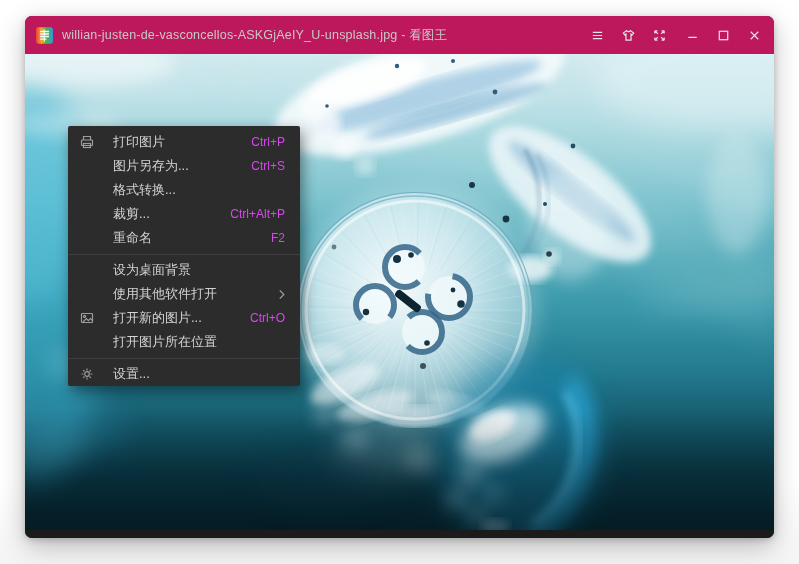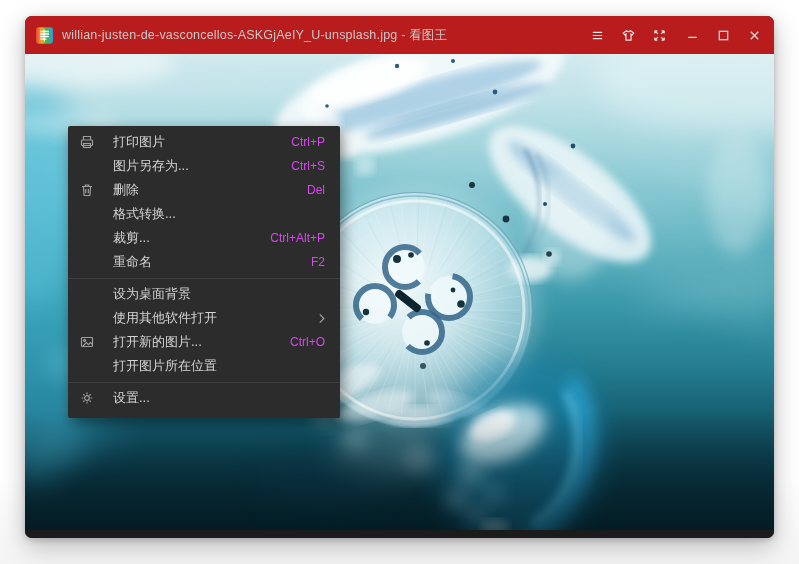--- a/index.html
+++ b/index.html
@@ -4,37 +4,37 @@
 <style>
   * { margin:0; padding:0; box-sizing:border-box; }
   html,body { width:799px; height:564px; background:#ffffff; overflow:hidden;
     font-family:"Liberation Sans", sans-serif; }
   .page { position:relative; width:799px; height:564px; background:linear-gradient(#ffffff 85%, #f4f4f4); }
 
   .window { position:absolute; left:25px; top:16px; width:749px; height:522px;
     border-radius:7px; overflow:hidden; background:#1e1e1e;
     box-shadow:0 8px 26px rgba(0,0,0,.26), 0 2px 6px rgba(0,0,0,.18); }
 
-  .titlebar { position:relative; height:38px; background:#b91c1c; display:flex; align-items:center;
+  .titlebar { position:relative; height:38px; background:#be185d; display:flex; align-items:center;
     padding:0 4px 0 10px; }
   .app-icon { width:19px; height:19px; flex:0 0 auto; margin-right:8px; }
   .title-text { color:#c9c9c9; font-size:12.5px; white-space:nowrap; overflow:hidden;
     text-overflow:ellipsis; flex:1 1 auto; letter-spacing:.2px; }
   .tb-controls { display:flex; align-items:center; }
   .tb-btn { width:31px; height:38px; display:flex; align-items:center; justify-content:center;
     background:transparent; border:none; cursor:pointer; }
   .tb-btn svg { width:15px; height:15px; stroke:#e3e3e3; fill:none; stroke-width:1.3; }
   .tb-btn.sep-gap { margin-right:2px; }
 
   .photo-area { position:relative; width:749px; height:476px; background:#2a8ba0; }
   .photo-area svg.scene { display:block; width:749px; height:476px; }
   .bottom-edge { height:8px; background:#1b1b1b; }
 
-  .context-menu { position:absolute; left:43px; top:72px; width:272px;
-    background:#2c2c2c; border-radius:2px; padding:4px 0 8px 0;
+  .context-menu { position:absolute; left:43px; top:72px; width:232px;
+    background:#2c2c2c; border-radius:2px; padding:4px 0 0 0;
     box-shadow:3px 5px 14px rgba(0,0,0,.45); z-index:20; }
   .menu-item { position:relative; height:24px; display:flex; align-items:center; cursor:default; }
   .mi-icon { position:absolute; left:11px; top:4px; width:16px; height:16px; }
   .mi-icon svg { width:16px; height:16px; stroke:#9d9d9d; fill:none; stroke-width:1.2; }
   .mi-label { margin-left:45px; font-size:13px; color:#d4d4d4; white-space:nowrap; }
   .mi-shortcut { margin-left:auto; margin-right:15px; font-size:12px; color:#d946ef; }
   .mi-sub { margin-left:auto; margin-right:12px; width:12px; height:12px; }
   .mi-sub svg { width:12px; height:12px; stroke:#a5a5a5; fill:none; stroke-width:1.5; }
   .menu-sep { height:8px; position:relative; }
   .menu-sep::after { content:""; position:absolute; left:0; right:0; top:3.5px; height:1px; background:#3e3e3e; }
@@ -322,29 +322,20 @@
                 <rect x="4.5" y="9.5" width="7" height="4"></rect>
               </svg></span>
             <span class="mi-label">打印图片</span>
             <span class="mi-shortcut">Ctrl+P</span>
           </div>
           <div class="menu-item">
             <span class="mi-label">图片另存为...</span>
             <span class="mi-shortcut">Ctrl+S</span>
           </div>
           <div class="menu-item">
-            <span class="mi-icon"><svg viewBox="0 0 16 16" class="">
-                <path d="M3 4.5h10M6.4 4.5V3h3.2v1.5"></path>
-                <path d="M4.4 4.5l0.7 9h5.8l0.7-9"></path>
-                <path d="M6.7 7v4.3M9.3 7v4.3"></path>
-              </svg></span>
-            <span class="mi-label">删除</span>
-            <span class="mi-shortcut">Del</span>
-          </div>
-          <div class="menu-item">
             <span class="mi-label">格式转换...</span>
           </div>
           <div class="menu-item">
             <span class="mi-label">裁剪...</span>
             <span class="mi-shortcut">Ctrl+Alt+P</span>
           </div>
           <div class="menu-item">
             <span class="mi-label">重命名</span>
             <span class="mi-shortcut">F2</span>
           </div>

